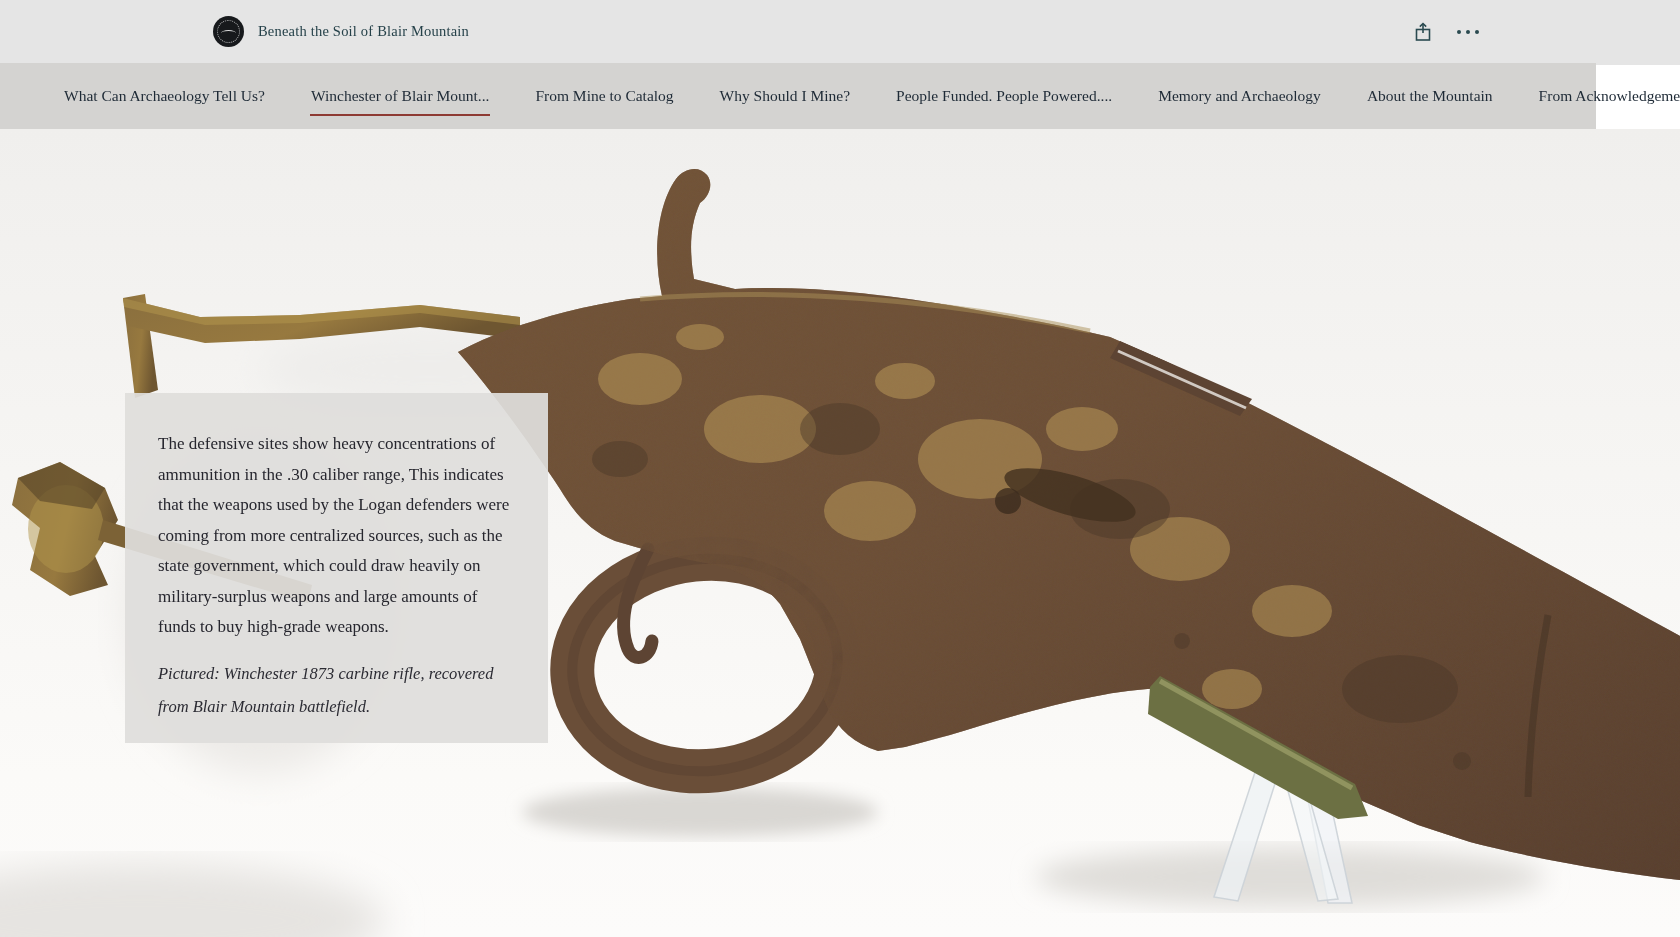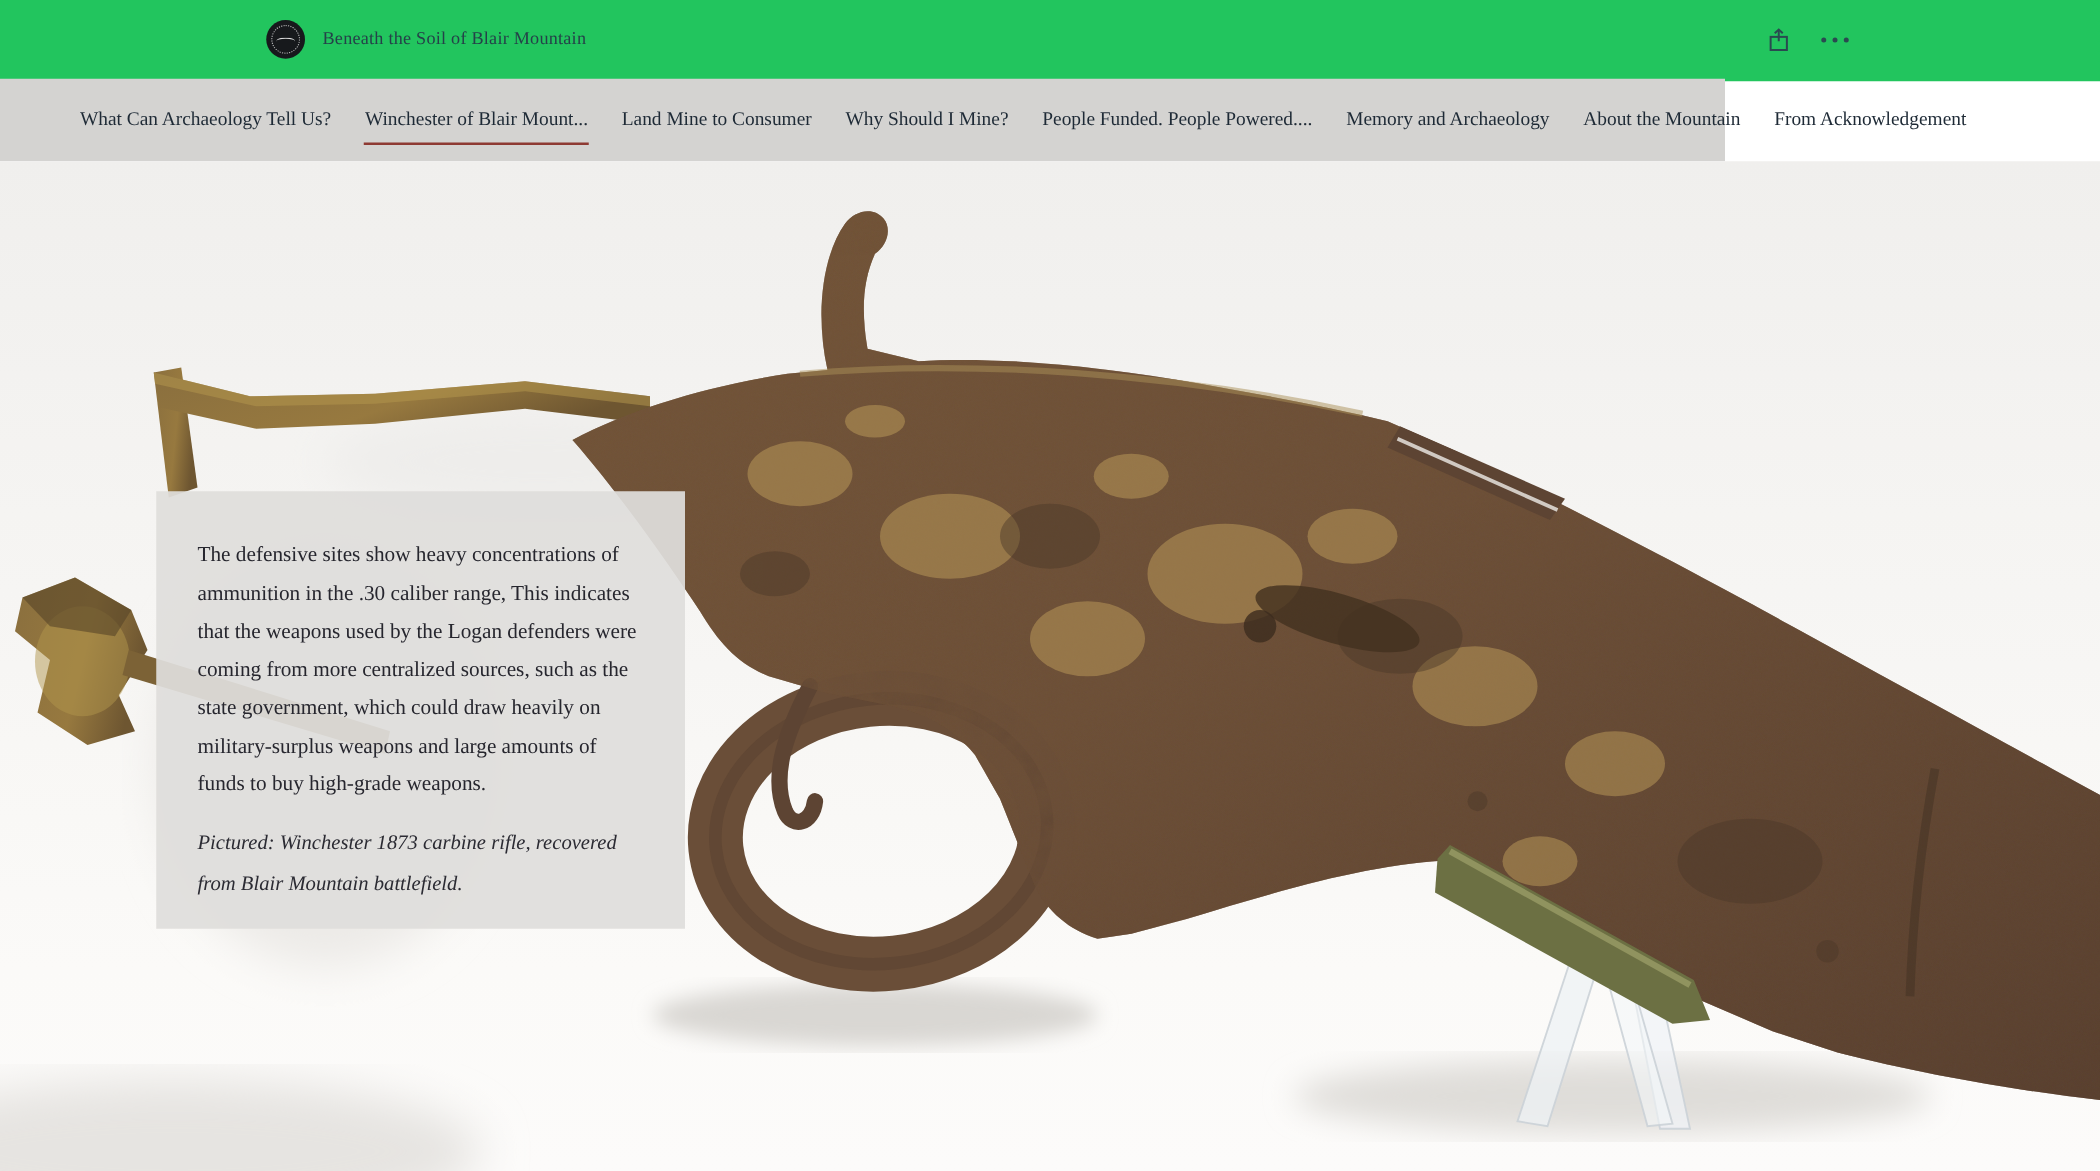--- a/index.html
+++ b/index.html
@@ -1,33 +1,33 @@
 <!DOCTYPE html>
 <html><head>
 <meta charset="utf-8">
 <style>
   html,body{margin:0;padding:0;background:#ffffff;}
   body{width:1680px;height:937px;overflow:hidden;position:relative;
        font-family:"Liberation Serif","DejaVu Serif",serif;}
 
   
-  .header{position:absolute;left:0;top:0;width:1680px;height:65px;background:#22c55e;}
+  .header{position:absolute;left:0;top:0;width:1680px;height:65px;background:#e5e5e5;}
   .brand{position:absolute;left:213px;top:0;height:63px;display:flex;align-items:center;cursor:pointer;}
   .logo{width:31px;height:31px;border-radius:50%;background:#17191c;position:relative;flex:0 0 auto;}
   .logo .ring{position:absolute;left:4px;top:4px;width:21px;height:21px;border-radius:50%;
               border:1px dotted rgba(255,255,255,.65);}
   .logo .mark{position:absolute;left:8px;top:14px;width:15px;height:5px;border-radius:50%;
               border-top:1.5px solid rgba(255,255,255,.85);}
   .site-title{margin-left:14px;font-size:14.5px;color:#254149;letter-spacing:.2px;}
   .header-actions{position:absolute;right:198px;top:0;height:63px;display:flex;align-items:center;gap:20px;}
   .icon-btn{background:none;border:none;padding:2px;cursor:pointer;display:flex;align-items:center;}
 
   
-  .nav{position:absolute;left:0;top:63px;width:1380px;height:66px;background:#d4d3d1;
-       display:flex;align-items:center;gap:25px;padding-left:63px;box-sizing:border-box;}
+  .nav{position:absolute;left:0;top:63px;width:1596px;height:66px;background:#d4d3d1;
+       display:flex;align-items:center;gap:44px;padding-left:63px;box-sizing:border-box;}
   .nav a{font-size:15.5px;color:#1e2a36;text-decoration:none;white-space:nowrap;
          padding:11px 1px 9px 1px;border-bottom:2px solid transparent;cursor:pointer;}
   .nav a.active{border-bottom:2px solid #8e3a33;}
 
   
   .photo{position:absolute;left:0;top:129px;width:1680px;height:808px;
          background:linear-gradient(180deg,#f0efed 0%,#f5f4f2 35%,#fbfaf8 80%,#fcfbfa 100%);}
   .photo svg{position:absolute;left:0;top:0;}
 
   
@@ -61,21 +61,21 @@
         <circle cx="12" cy="4" r="2" fill="#2a4a50"></circle>
         <circle cx="21" cy="4" r="2" fill="#2a4a50"></circle>
       </svg>
     </button>
   </div>
 </div>
 
 <nav class="nav">
   <a>What Can Archaeology Tell Us?</a>
   <a class="active">Winchester of Blair Mount...</a>
-  <a>Land Mine to Consumer</a>
+  <a>From Mine to Catalog</a>
   <a>Why Should I Mine?</a>
   <a>People Funded. People Powered....</a>
   <a>Memory and Archaeology</a>
   <a>About the Mountain</a>
   <a>From Acknowledgement</a>
 </nav>
 
 <div class="photo">
   <svg width="1680" height="808" viewBox="0 0 1680 808">
     <defs>

